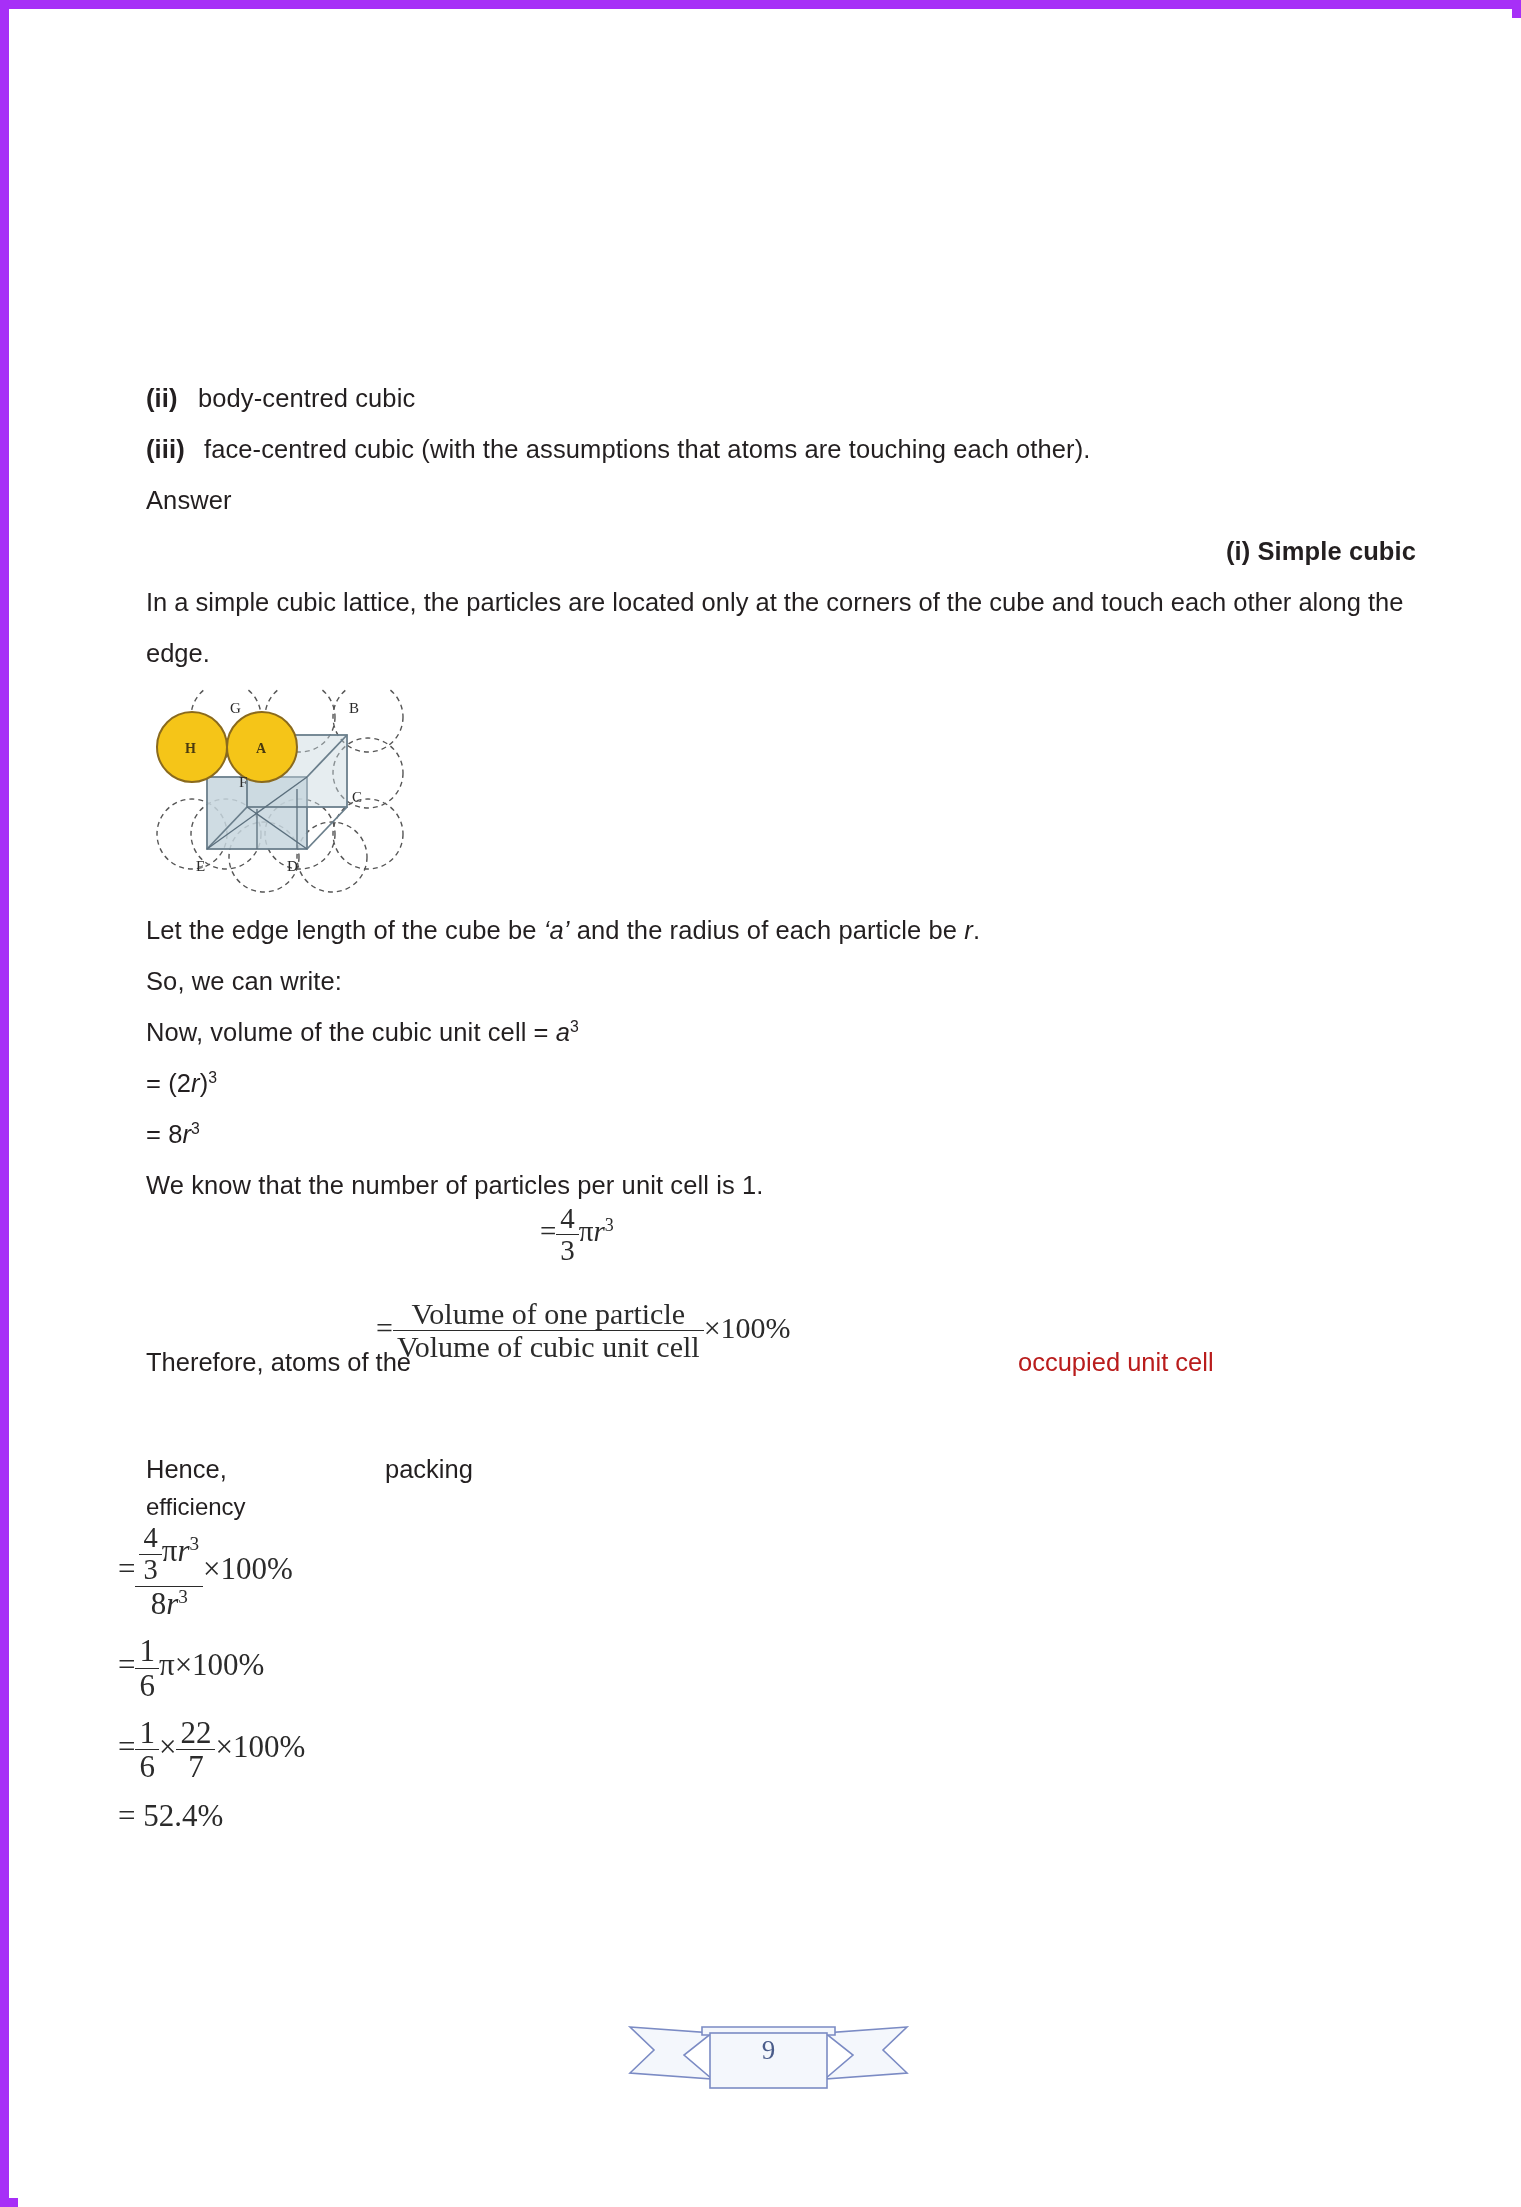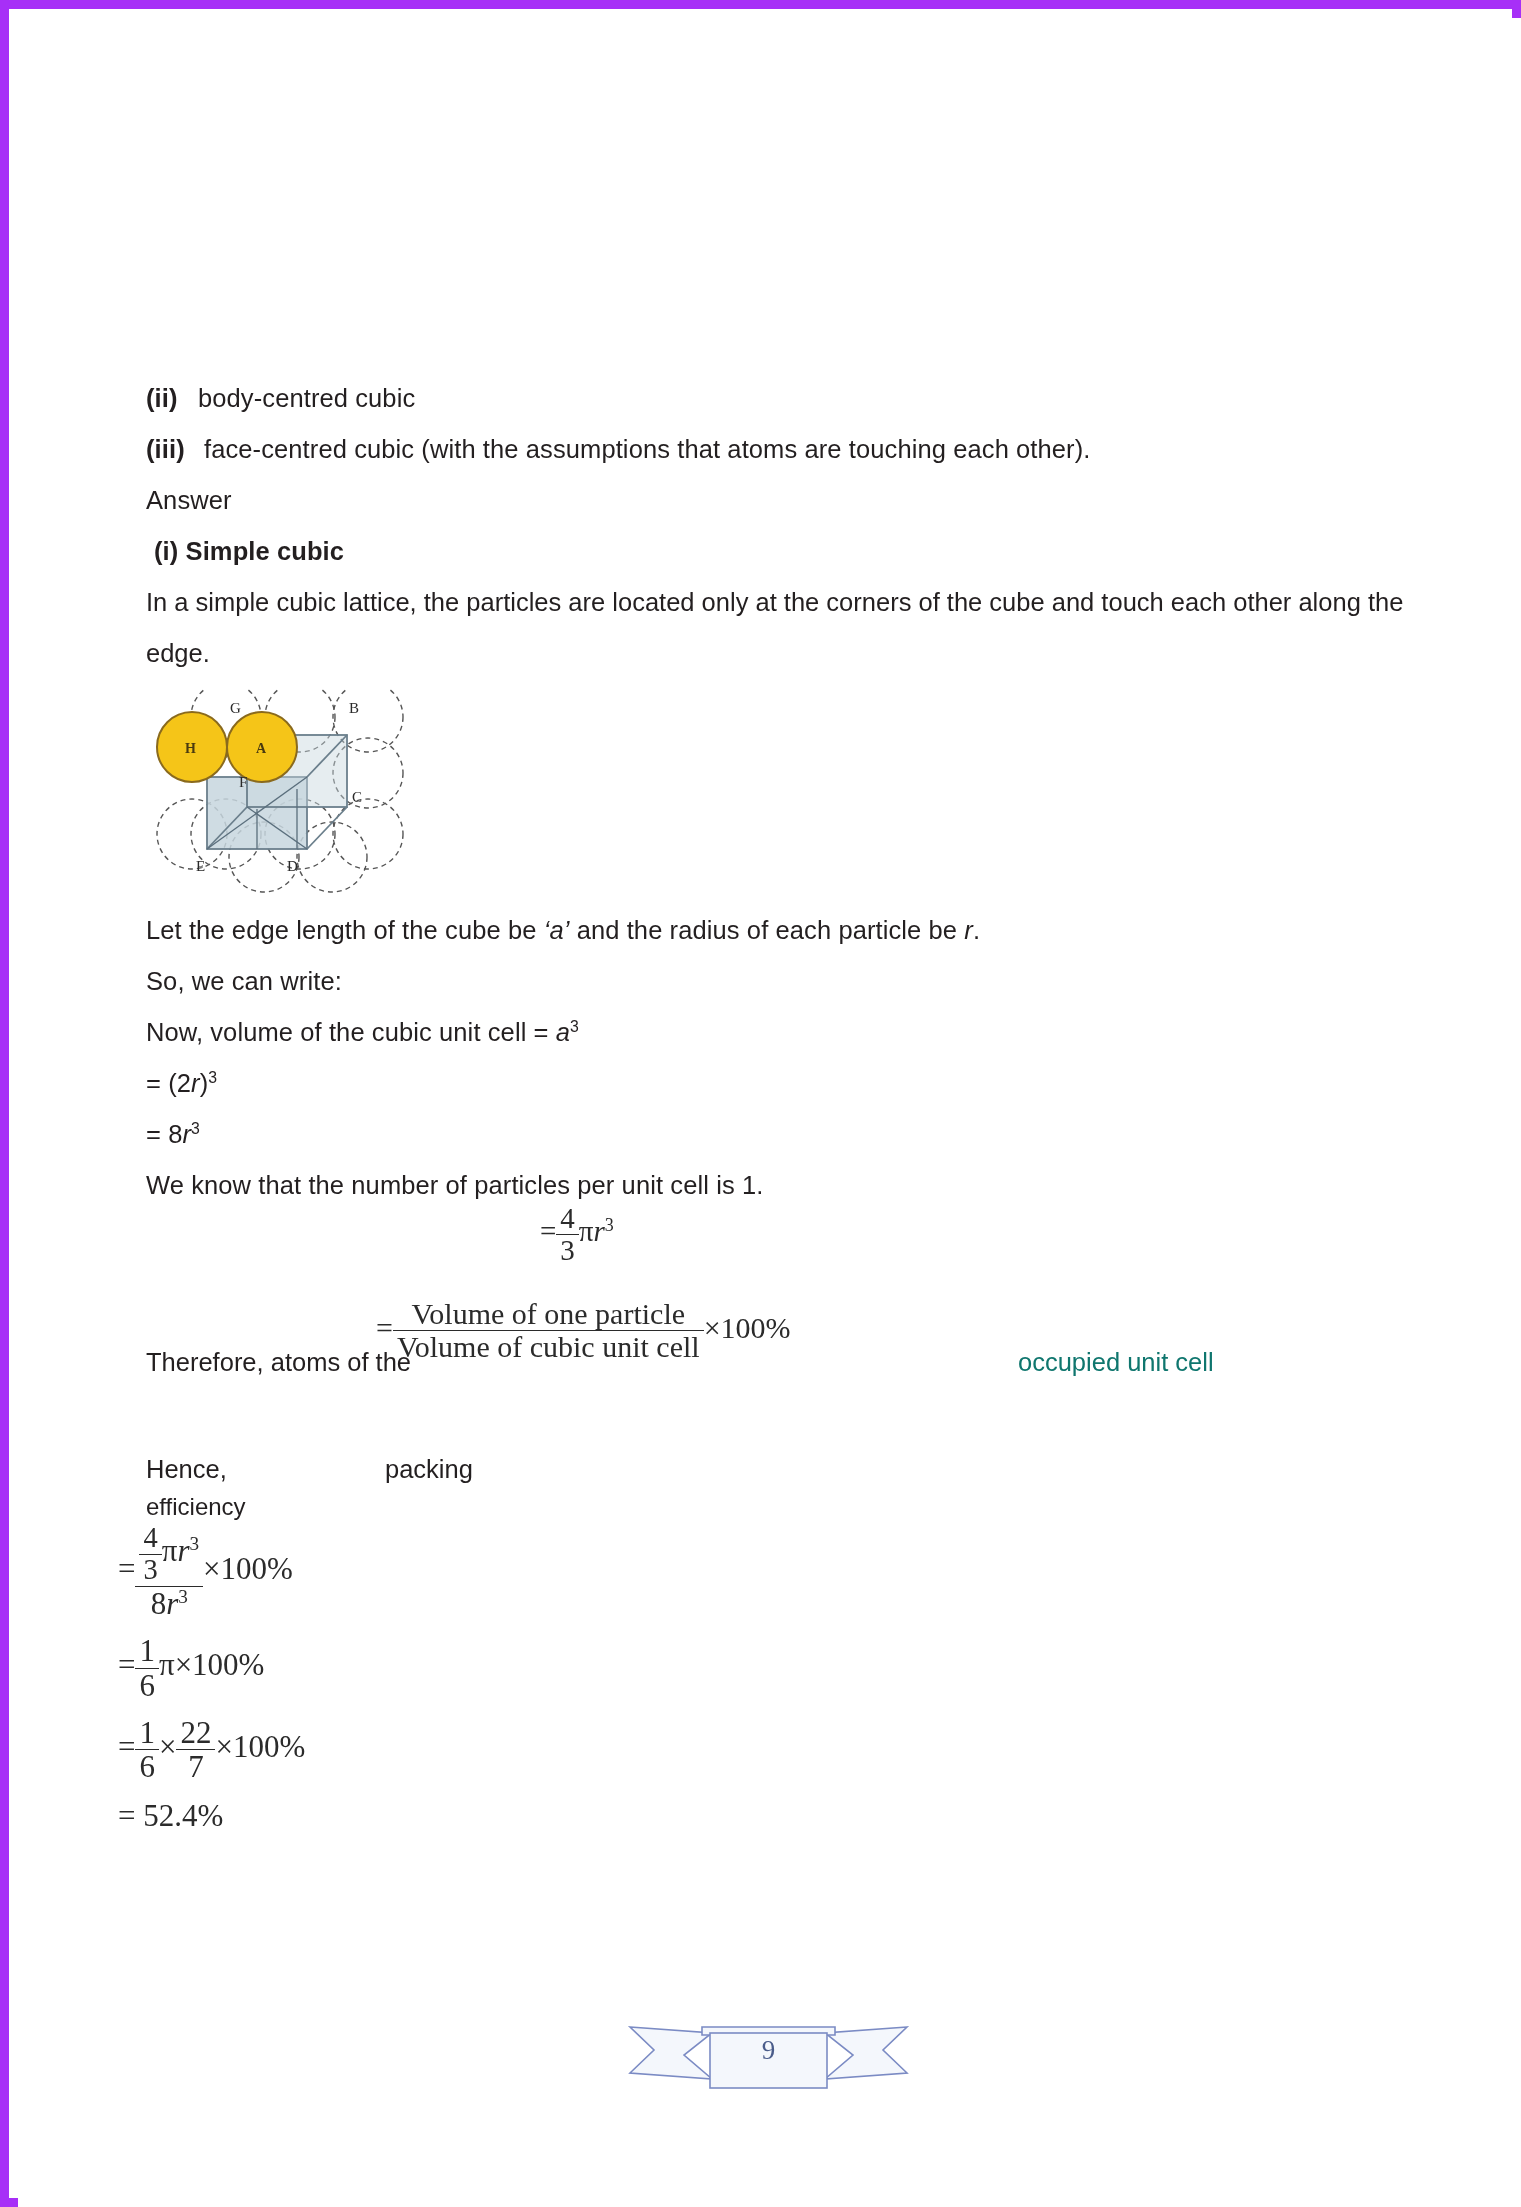--- a/index.html
+++ b/index.html
@@ -51,21 +51,21 @@
   }
 
   .roman {
     font-weight: bold;
     display: inline-block;
   }
   .roman.w2 { width: 52px; }
   .roman.w3 { width: 58px; }
   .ital { font-style: italic; }
 
-  .indent-i { padding-left: 8px; font-weight: bold; }
+  .indent-i { padding-left: 8px; font-weight: bold; text-align: right; }
 
   .para {
     color: #231f20;
     font-size: 25.5px;
     line-height: 51px;
     width: 1265px;
   }
 
   sup { font-size: 0.62em; vertical-align: super; line-height: 0; }
 
@@ -122,21 +122,21 @@
     top: 1330px;
     font-size: 25.5px;
     color: #231f20;
     white-space: nowrap;
   }
   #occupied-line {
     position: absolute;
     left: 1000px;
     top: 1330px;
     font-size: 25.5px;
-    color: #0f766e;
+    color: #b91c1c;
     white-space: nowrap;
   }
   #hence-line {
     position: absolute;
     left: 128px;
     top: 1437px;
     font-size: 25.5px;
     color: #231f20;
     white-space: nowrap;
   }

